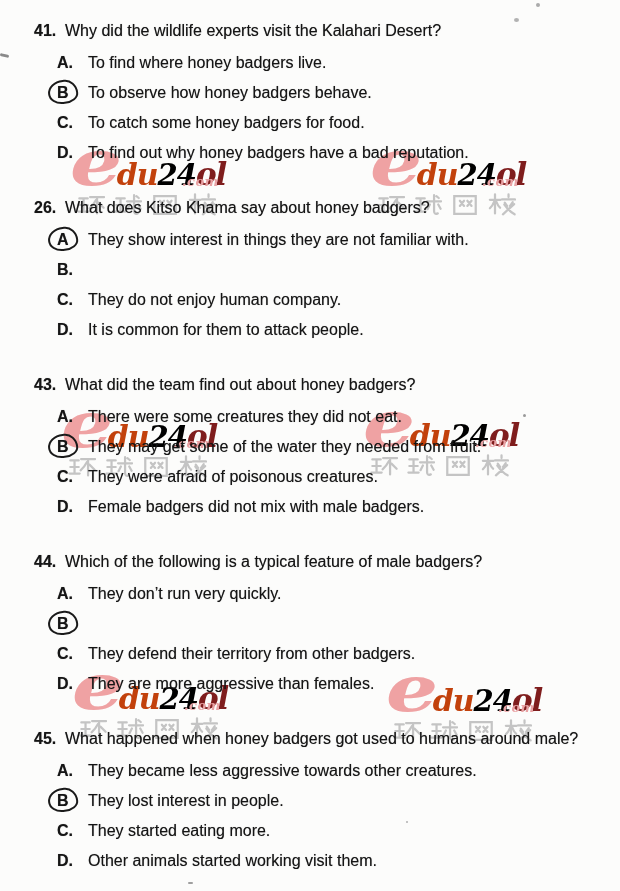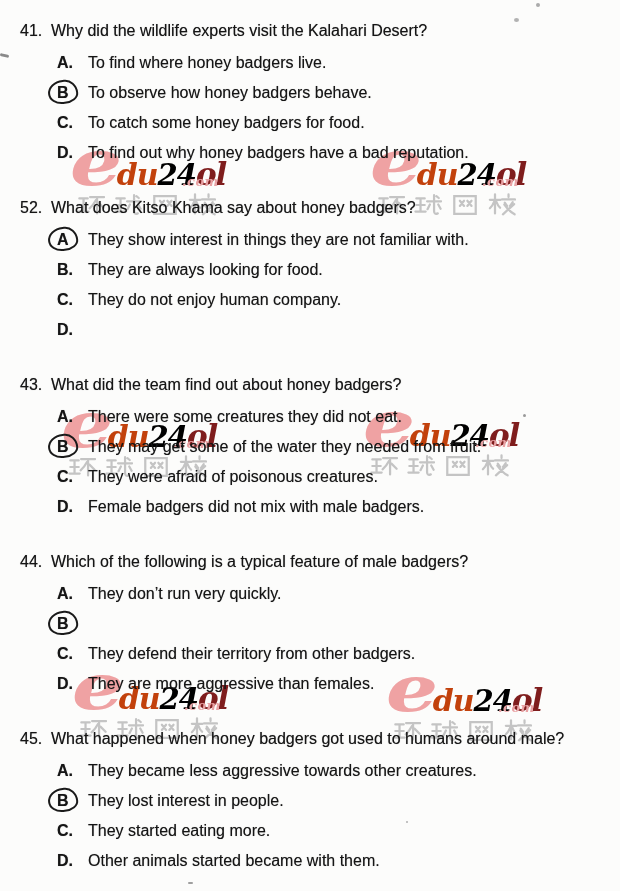--- a/index.html
+++ b/index.html
@@ -8,21 +8,21 @@
     background:#fcfcfb; overflow:hidden;
     font-family:"Liberation Sans","DejaVu Sans",sans-serif;
     color:#151515;
   }
 
   
   .questions { position:relative; z-index:2; padding-top:21px; }
   .question { margin-bottom:30px; }
   .q-line { display:flex; line-height:19px; margin-bottom:8px;
             font-size:16px; text-shadow:0 0 0.7px rgba(20,20,20,0.55); }
-  .q-num  { flex:0 0 31px; margin-left:20px; font-weight:400; }
+  .q-num  { flex:0 0 31px; margin-left:34px; font-weight:700; }
   .q-text { flex:1; }
   .opt-line { display:flex; line-height:30px; padding-left:57px;
               font-size:16px; text-shadow:0 0 0.7px rgba(20,20,20,0.5); }
   .opt-letter { flex:0 0 31px; font-weight:700; position:relative; }
   .opt-text { flex:1; }
 
   
   .circle { display:none; }
   .opt-line.circled .circle {
     display:block; position:absolute; left:-9px; top:2px;
@@ -231,41 +231,41 @@
 
   <div class="opt-line">
     <span class="opt-letter"><span class="letter-text">D.</span></span>
     <span class="opt-text">To find out why honey badgers have a bad reputation.</span>
   </div>
 </div>
   </section>
 
   <section class="question">
     <div class="q-line">
-      <span class="q-num">52.</span>
+      <span class="q-num">26.</span>
       <span class="q-text">What does Kitso Khama say about honey badgers?</span>
     </div>
     <div class="options">
   <div class="opt-line circled">
     <span class="opt-letter"><span class="circle"></span><span class="letter-text">A</span></span>
     <span class="opt-text">They show interest in things they are not familiar with.</span>
   </div>
 
   <div class="opt-line">
     <span class="opt-letter"><span class="letter-text">B.</span></span>
-    <span class="opt-text">They are always looking for food.</span>
   </div>
 
   <div class="opt-line">
     <span class="opt-letter"><span class="letter-text">C.</span></span>
     <span class="opt-text">They do not enjoy human company.</span>
   </div>
 
   <div class="opt-line">
     <span class="opt-letter"><span class="letter-text">D.</span></span>
+    <span class="opt-text">It is common for them to attack people.</span>
   </div>
 </div>
   </section>
 
   <section class="question">
     <div class="q-line">
       <span class="q-num">43.</span>
       <span class="q-text">What did the team find out about honey badgers?</span>
     </div>
     <div class="options">
@@ -334,21 +334,21 @@
     <span class="opt-text">They lost interest in people.</span>
   </div>
 
   <div class="opt-line">
     <span class="opt-letter"><span class="letter-text">C.</span></span>
     <span class="opt-text">They started eating more.</span>
   </div>
 
   <div class="opt-line">
     <span class="opt-letter"><span class="letter-text">D.</span></span>
-    <span class="opt-text">Other animals started became with them.</span>
+    <span class="opt-text">Other animals started working visit them.</span>
   </div>
 </div>
   </section>
 </main>
 
   <div class="speck s1"></div>
   <div class="speck s2"></div>
   <div class="speck s3"></div>
   <div class="speck s4"></div>
   <div class="speck s5"></div>

